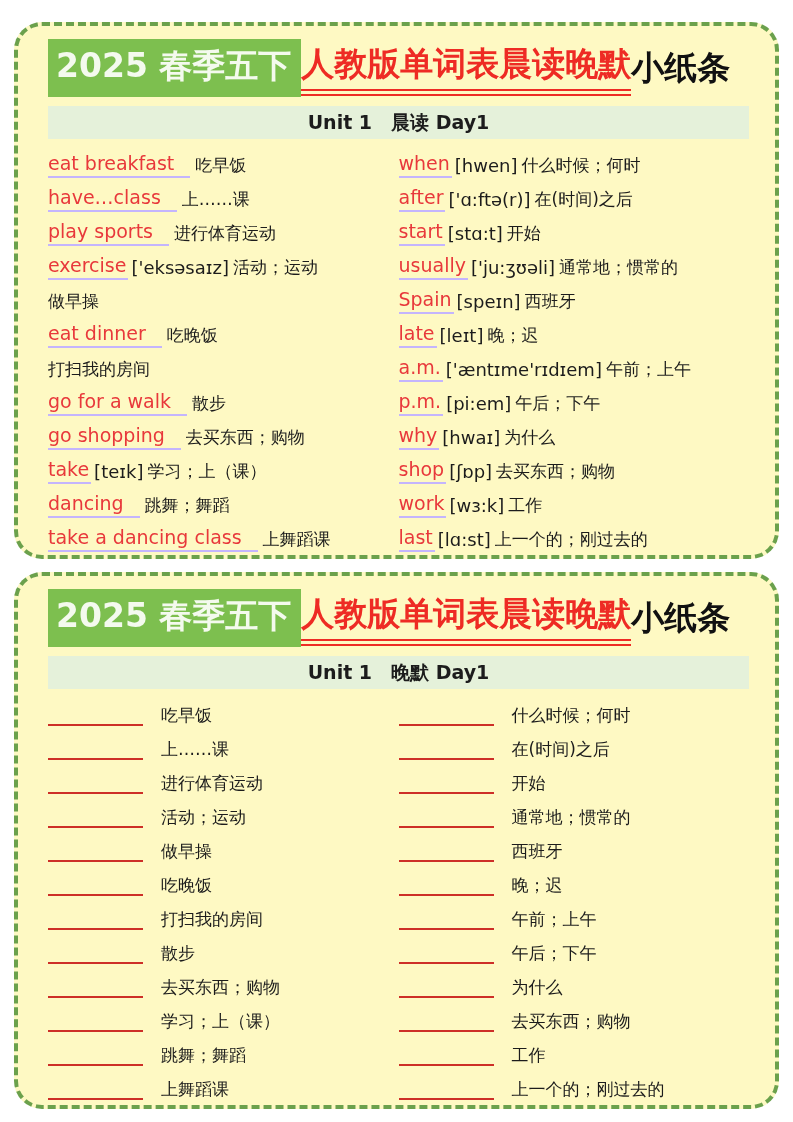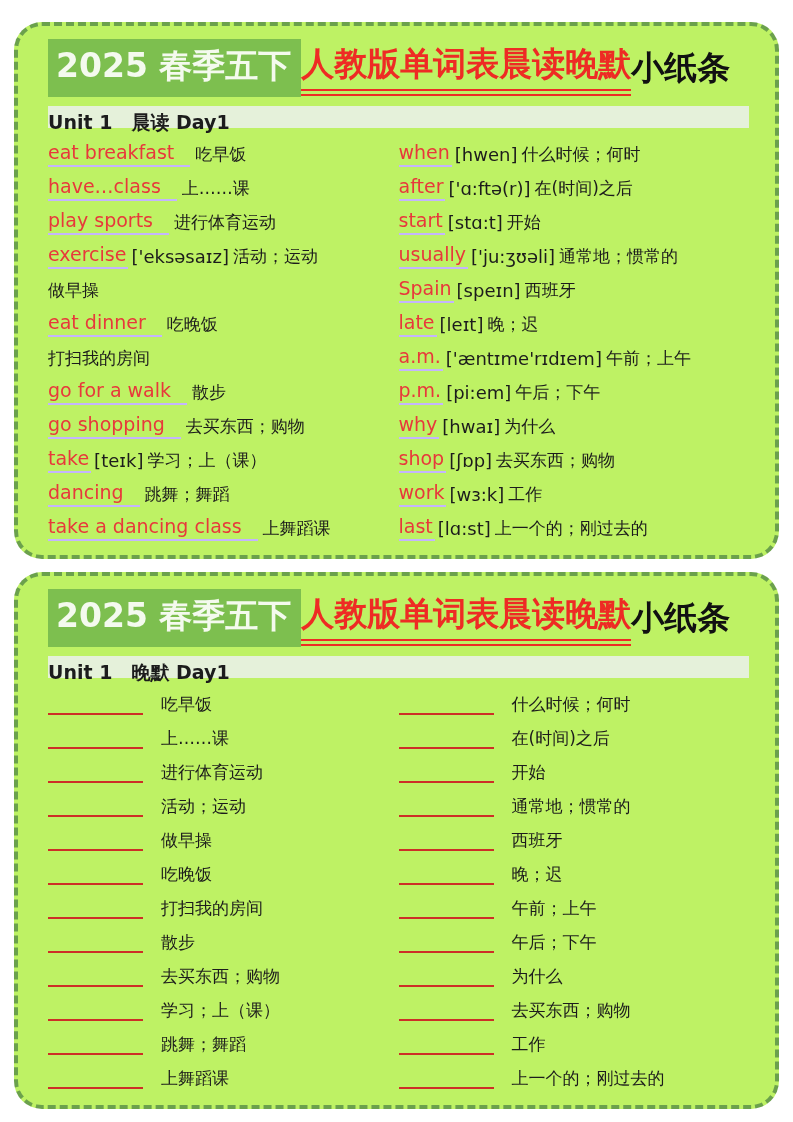--- a/index.html
+++ b/index.html
@@ -8,21 +8,21 @@
     width:793px; height:1122px;
     font-family:"DejaVu Sans", sans-serif;
     overflow:hidden;
   }
   .sheet {
     margin:0 14px;
     border:4px dashed #6ba14c;
     border-radius:28px;
     height:537px;
     padding:13px 26px 0 30px;
-    background:#bef264;
+    background:#fef9c3;
     overflow:hidden;
   }
   .sheet.first { margin-top:22px; }
   .sheet.second { margin-top:13px; }
 
   .headline {
     font-weight:bold;
     font-size:33px;
     line-height:1.45;
     white-space:nowrap;
@@ -44,22 +44,23 @@
   }
   .suffix {
     display:inline-block;
     color:#111111;
     vertical-align:middle;
   }
 
   .banner {
     margin-top:9px;
     background:#e5f1da;
-    height:22px;
+    height:33px;
     line-height:33px;
+    text-align:center;
     font-size:19px;
     font-weight:bold;
     color:#1c1c1c;
   }
 
   .cols { display:flex; margin-top:10px; }
   .col { width:50%; }
 
   .row {
     height:34px;

